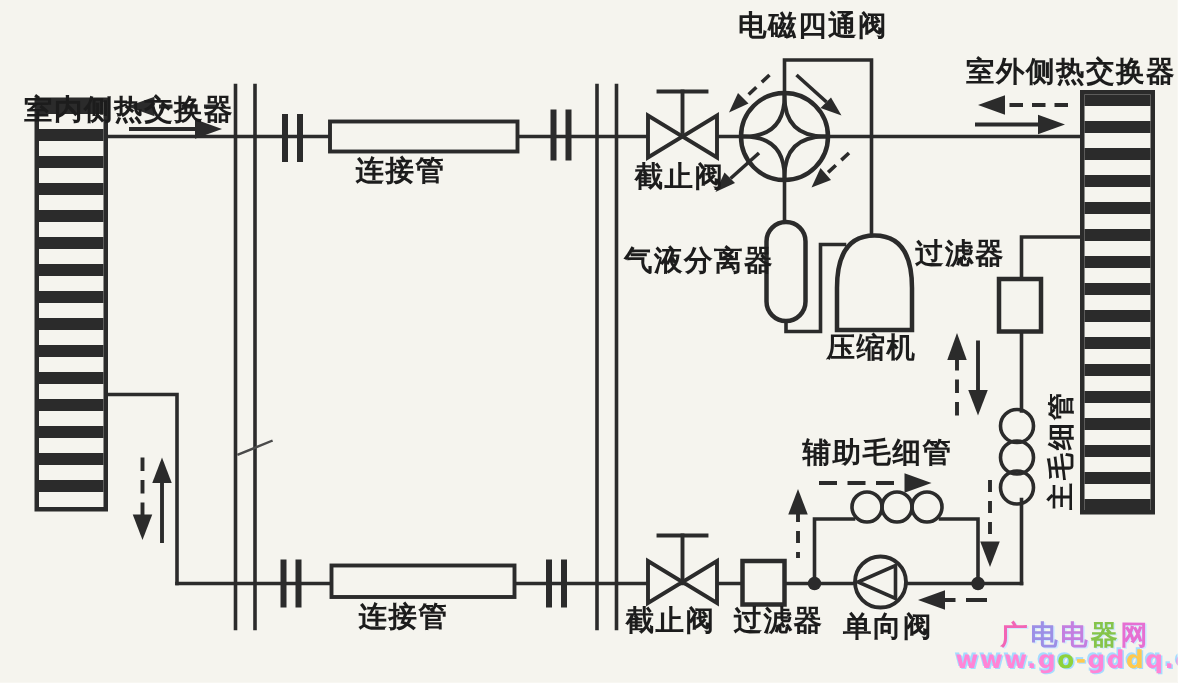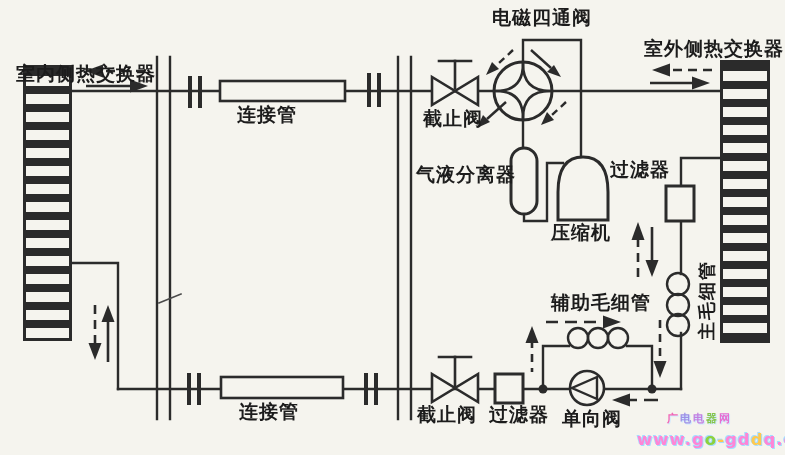--- a/index.html
+++ b/index.html
@@ -15,21 +15,21 @@
   .hx{
     position:absolute;border:3px solid #2b2b2b;box-sizing:border-box;
     background:repeating-linear-gradient(to bottom,#2b2b2b 0 8px,#f5f4ee 8px 18px);
   }
   .vlabel{
     position:absolute;font-size:18px;font-weight:600;color:#1c1c1c;
     white-space:nowrap;letter-spacing:2px;
     transform:translate(-50%,-50%) rotate(-90deg);
   }
   svg{position:absolute;left:0;top:0;}
-  .wm1{position:absolute;left:667px;top:411px;font-size:11px;font-weight:bold;letter-spacing:2px;white-space:nowrap;font-family:Liberation Serif, serif;}
+  .wm1{position:absolute;left:667px;top:411px;font-size:18px;font-weight:bold;letter-spacing:2px;white-space:nowrap;font-family:Liberation Serif, serif;}
   .wm1 span{text-shadow:1px 1px 0 #cfeaff;}
   .wm2{position:absolute;left:637px;top:430px;font-size:16.5px;font-weight:bold;letter-spacing:1px;white-space:nowrap;}
   .wm2 span{text-shadow:1px 1px 0 #a5dcff,-1px -1px 0 #a5dcff;}
 </style>
 </head>
 <body>
 
 <div id="stage">
 
   <svg width="785" height="455" viewBox="0 0 785 455">
@@ -206,21 +206,21 @@
 
   <div class="lbl" style="left:16px;top:40px;margin-top:24px;">室内侧热交换器</div>
   <div class="lbl" style="left:237px;top:105px;">连接管</div>
   <div class="lbl" style="left:423px;top:109px;">截止阀</div>
   <div class="lbl" style="left:492px;top:8px;">电磁四通阀</div>
   <div class="lbl" style="left:644px;top:39px;">室外侧热交换器</div>
   <div class="lbl" style="left:416px;top:165px;">气液分离器</div>
   <div class="lbl" style="left:610px;top:160px;">过滤器</div>
   <div class="lbl" style="left:551px;top:223px;text-align:right;">压缩机</div>
   <div class="vlabel" style="left:707px;top:300px;">主毛细管</div>
-  <div class="lbl" style="left:535px;top:293px;margin-left:16px;">辅助毛细管</div>
+  <div class="lbl" style="left:535px;top:293px;">辅助毛细管</div>
   <div class="lbl" style="left:239px;top:402px;">连接管</div>
   <div class="lbl" style="left:417px;top:405px;">截止阀</div>
   <div class="lbl" style="left:489px;top:405px;">过滤器</div>
   <div class="lbl" style="left:562px;top:409px;">单向阀</div>
 
   <div class="wm1">
     <span style="color:#f265b5">广</span><span style="color:#9d8fe6">电</span><span style="color:#c47fe0">电</span><span style="color:#86c44a">器</span><span style="color:#e66fd2">网</span>
   </div>
   <div class="wm2">
     <span style="color:#ff85d6">w</span><span style="color:#ff85d6">w</span><span style="color:#ff85d6">w</span><span style="color:#ff85d6">.</span><span style="color:#ff85d6">g</span><span style="color:#8ed23c">o</span><span style="color:#ffc94d">-</span><span style="color:#ff85d6">g</span><span style="color:#ff85d6">d</span><span style="color:#ffc94d">d</span><span style="color:#ff85d6">q</span><span style="color:#ff85d6">.</span><span style="color:#ff85d6">c</span>

